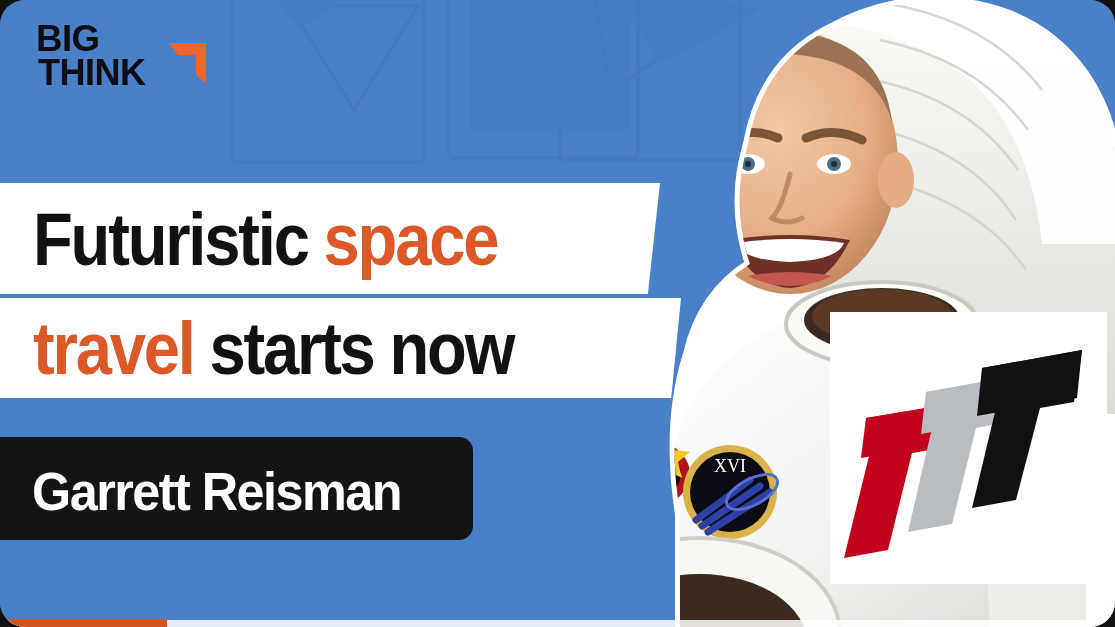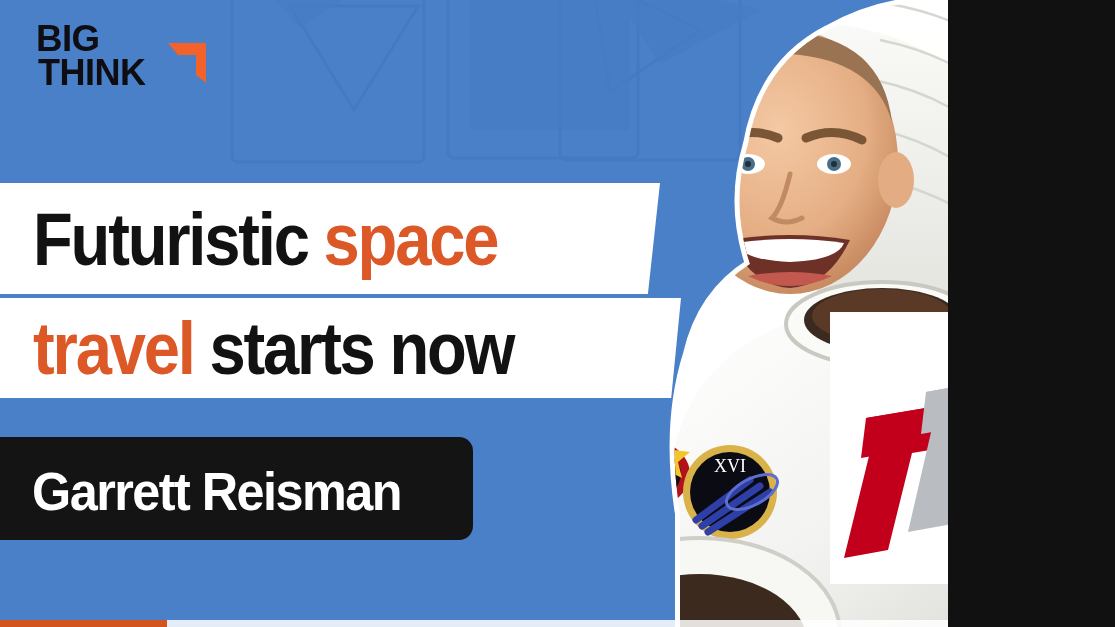--- a/index.html
+++ b/index.html
@@ -1,22 +1,23 @@
 <!DOCTYPE html>
 <html><head>
 <meta charset="utf-8">
 <style>
   html,body{margin:0;padding:0;background:#111;}
   *{box-sizing:border-box;}
   .stage{
     position:relative;
-    width:948px;height:627px;
+    width:1115px;height:627px;
     overflow:hidden;
     background:#4A80C8;
     font-family:"Liberation Sans", sans-serif;
+    border-radius:25px;
   }
 
   
   .bg{position:absolute;inset:0;background:#4A80C8;}
   .bg-shapes{position:absolute;inset:0;overflow:hidden;opacity:.55;}
   .bg-shapes svg{position:absolute;top:0;left:0;}
 
   
   .bt-logo{position:absolute;left:38px;top:22px;width:210px;height:80px;}
   .bt-line{

